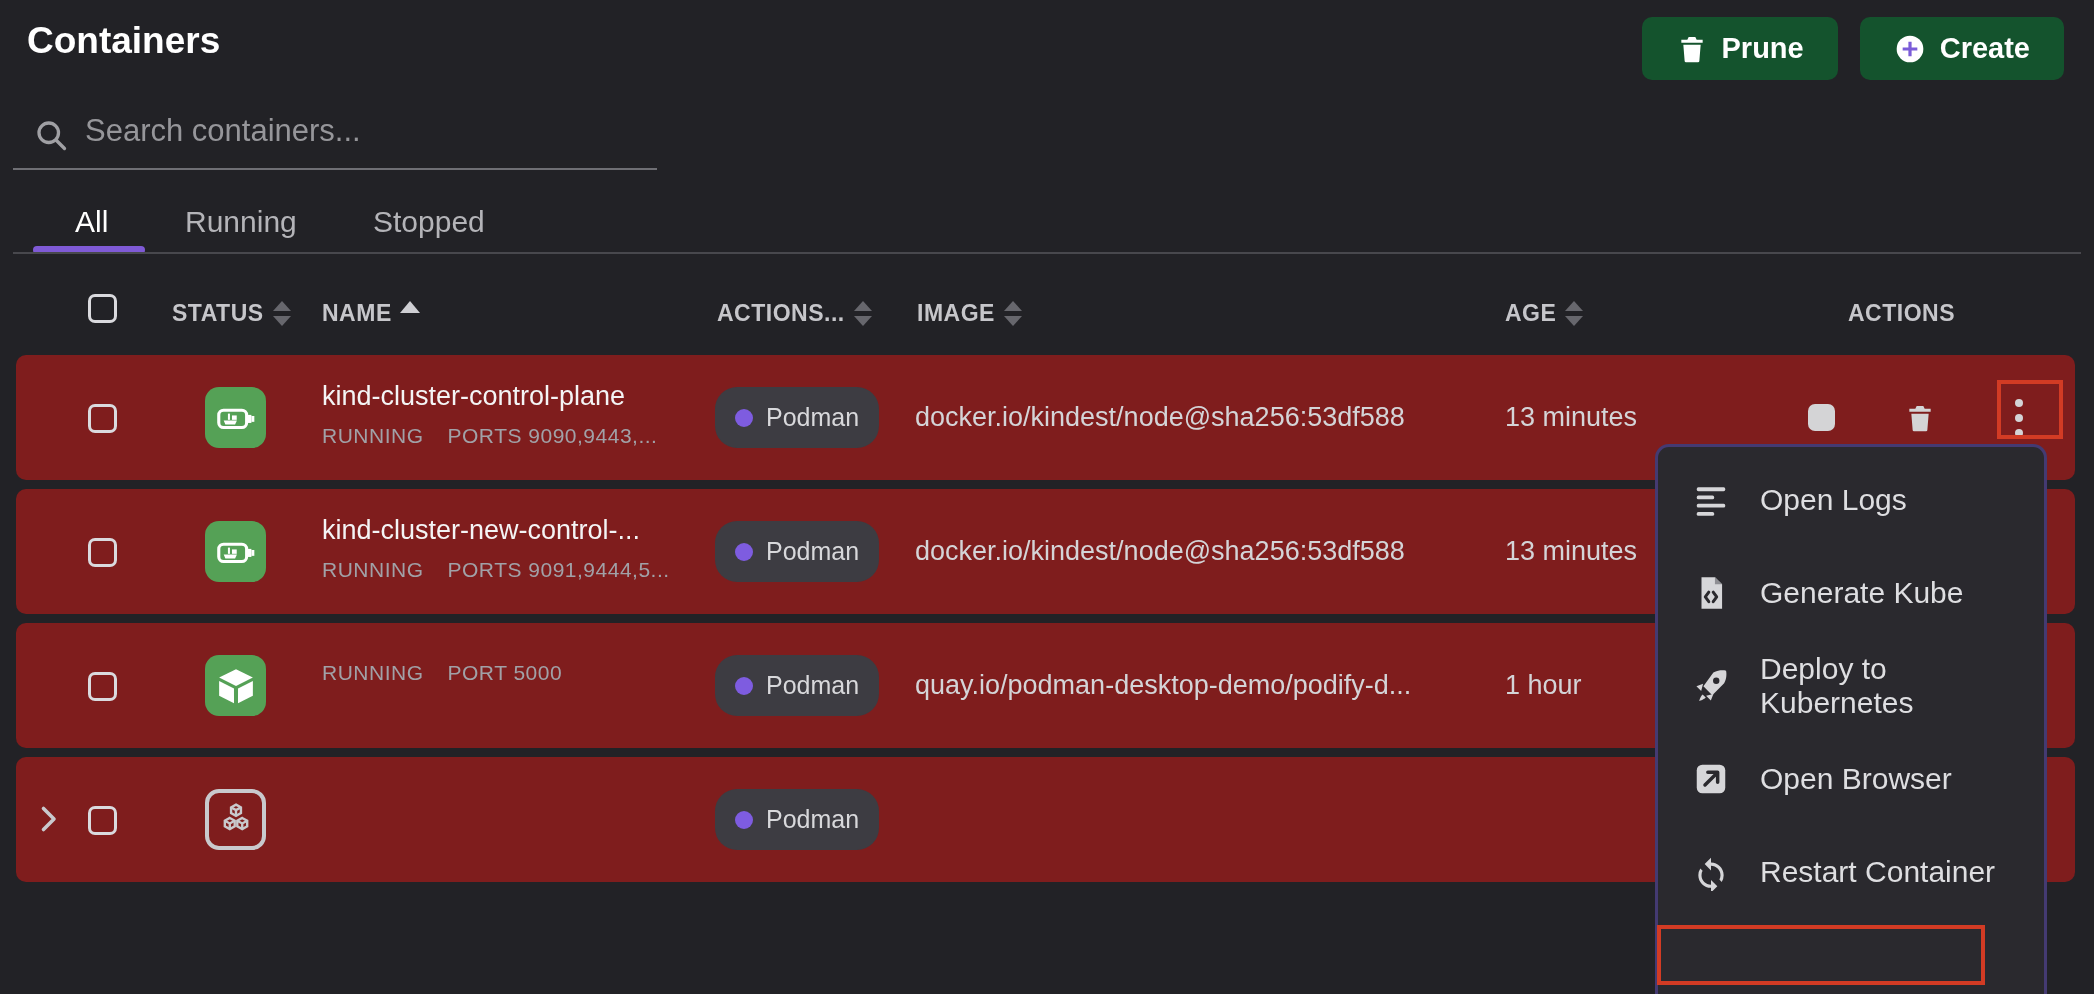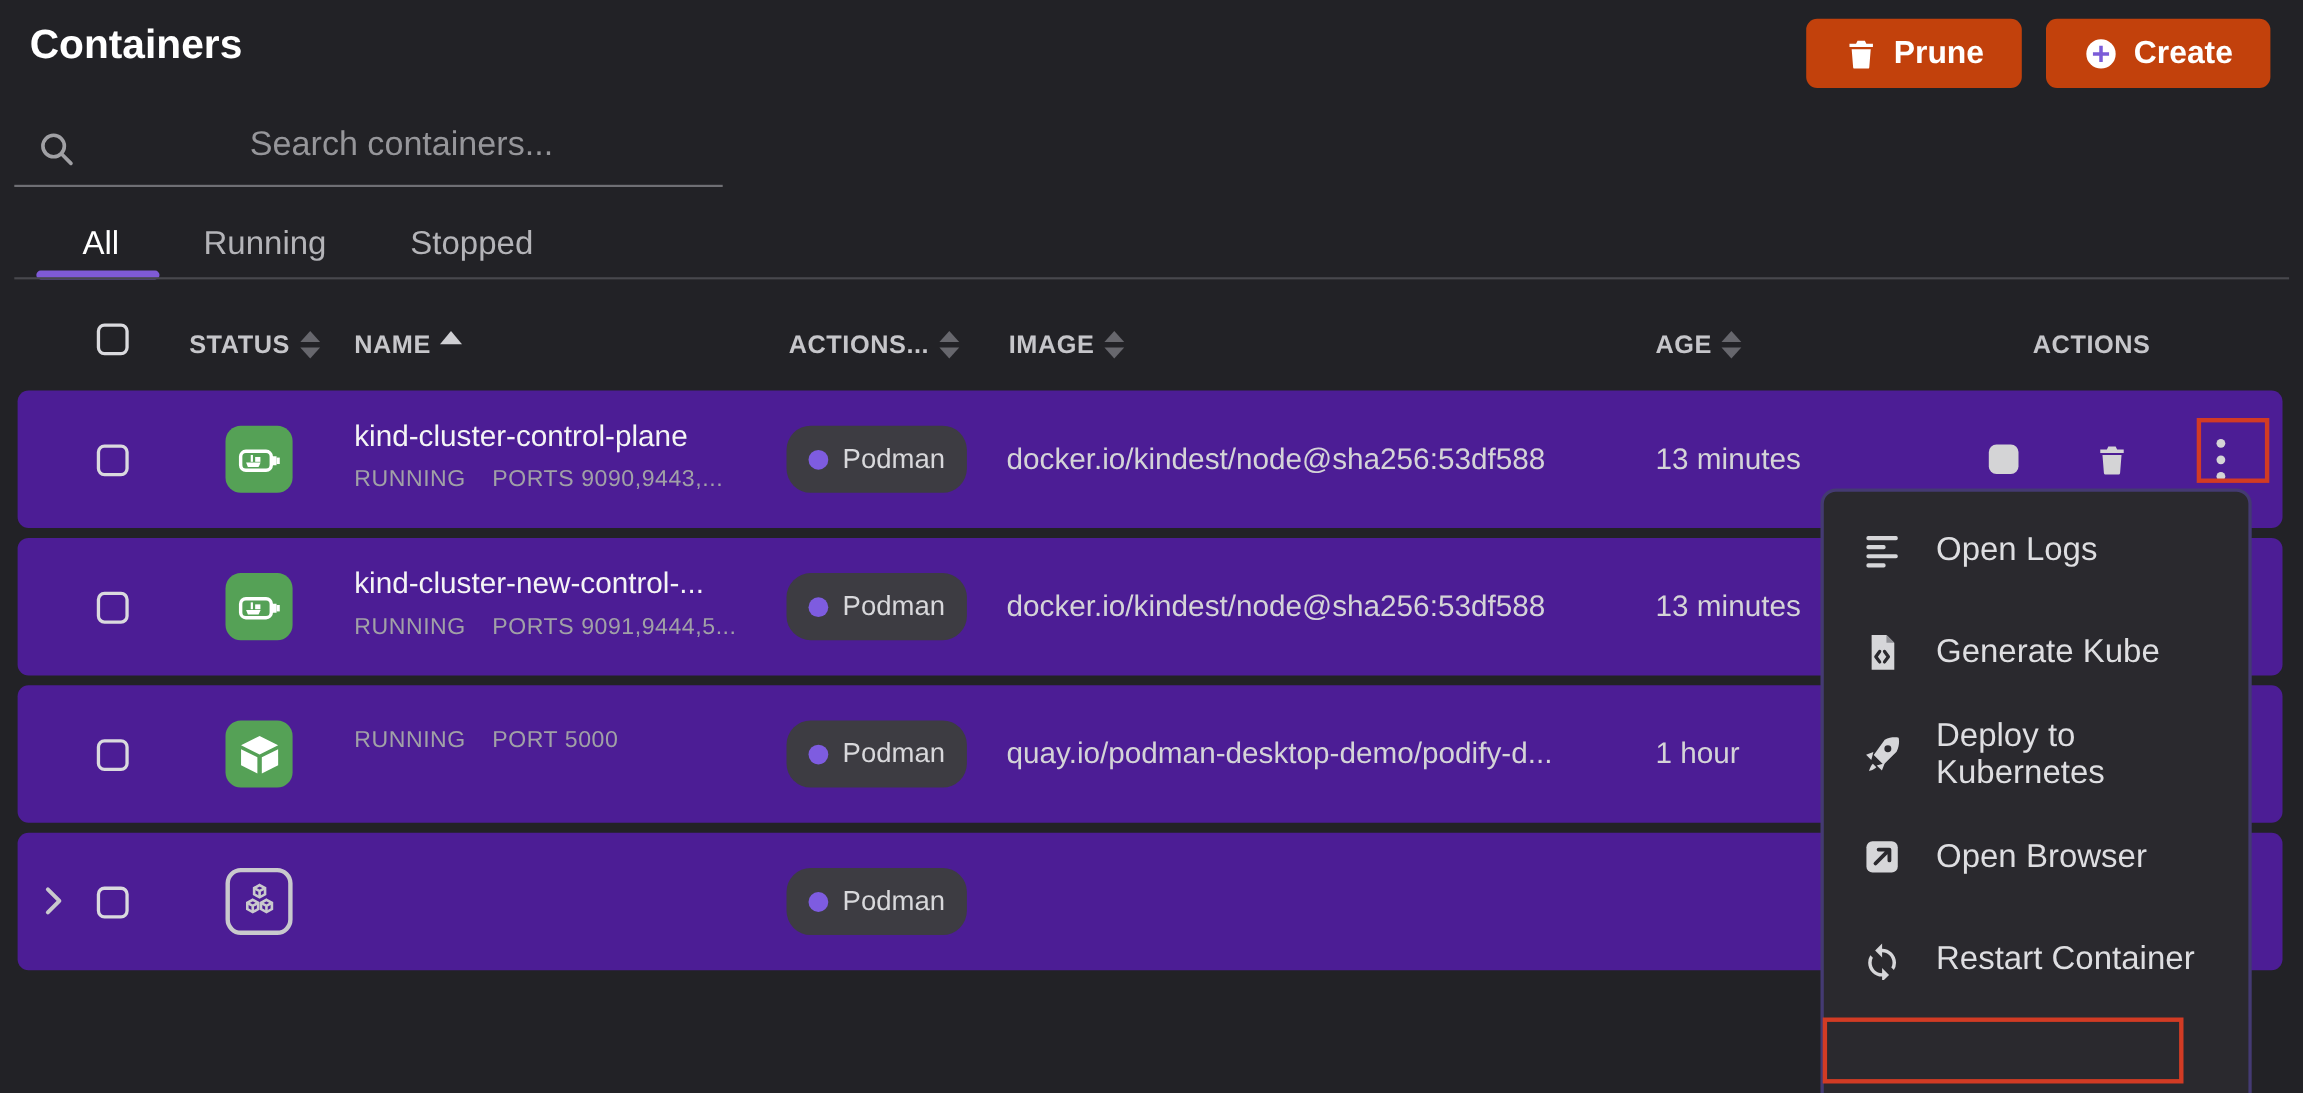--- a/index.html
+++ b/index.html
@@ -8,31 +8,31 @@
     position:relative; overflow:hidden;
     background:#222226;
     font-family:"Liberation Sans", sans-serif;
     color:#f4f4f5;
   }
   
   .page-title { position:absolute; left:27px; top:20px; font-size:37px; font-weight:700; color:#ffffff; }
   .top-buttons { position:absolute; right:30px; top:17px; display:flex; gap:22px; }
   .btn {
     display:flex; align-items:center; gap:14px; height:63px; padding:0 34px;
-    background:#c2410c; border:none; border-radius:10px;
+    background:#14532d; border:none; border-radius:10px;
     color:#ffffff; font-size:29px; font-weight:600; font-family:inherit; cursor:pointer;
   }
   .btn svg { width:32px; height:32px; }
   
   .search-wrap { position:absolute; left:13px; top:100px; width:644px; height:70px; }
   .search-wrap svg { position:absolute; left:20px; top:17px; width:36px; height:36px; }
   .search-input {
     position:absolute; left:72px; top:0; width:560px; height:62px;
     background:transparent; border:none; outline:none;
-    font-size:31px; color:#e6e6e8; font-family:inherit;text-align:center;
+    font-size:31px; color:#e6e6e8; font-family:inherit;
   }
   .search-input::placeholder { color:#96969a; }
   .search-underline { position:absolute; left:0; bottom:0; width:644px; height:2px; background:#6f6f74; }
   
   .tabs { position:absolute; left:0; top:205px; width:100%; height:50px;text-align:right; }
   .tab { position:absolute; top:0; font-size:30px; color:#b4b4b8; cursor:pointer; }
   .tab.active { color:#ffffff; }
   .tab-all { left:75px; } .tab-running { left:185px; } .tab-stopped { left:373px; }
   .tab-underline { position:absolute; left:33px; top:41px; width:112px; height:8px; border-radius:4px; background:#7f5ad6; }
   .tabs-divider { position:absolute; left:13px; top:252px; width:2068px; height:2px; background:#48484d; }
@@ -45,21 +45,21 @@
   .sort { display:inline-flex; flex-direction:column; gap:5px; margin-left:9px; }
   .sort i { display:block; width:0; height:0; border-left:9px solid transparent; border-right:9px solid transparent; }
   .sort .up { border-bottom:10px solid #67676d; }
   .sort .dn { border-top:10px solid #67676d; }
   .sort-asc { display:inline-block; width:0; height:0; margin:0 0 14px 8px;
     border-left:10px solid transparent; border-right:10px solid transparent; border-bottom:12px solid #cfcfd3; }
   
   .checkbox { width:29px; height:29px; border:3px solid #dadade; border-radius:7px; background:transparent; cursor:pointer; }
   
   .rows { position:absolute; left:16px; top:355px; width:2059px; }
-  .row { position:relative; height:125px; margin-bottom:9px; background:#4c1d95; border-radius:10px; cursor:pointer; }
+  .row { position:relative; height:125px; margin-bottom:9px; background:#7f1d1d; border-radius:10px; cursor:pointer; }
   .row .checkbox { position:absolute; left:72px; top:49px; }
   .row-chevron { position:absolute; left:14px; top:44px; width:36px; height:36px; color:#c9c9cd; }
   .status-icon { position:absolute; left:189px; top:32px; width:61px; height:61px; border-radius:14px;
     display:flex; align-items:center; justify-content:center; }
   .status-icon.green { background:#55a156; }
   .status-icon.outline { background:transparent; border:4px solid #c9c9cd; }
   .status-icon svg { width:44px; height:44px; }
   .name-block { position:absolute; left:306px; top:26px; }
   .row-name { font-size:27px; color:#f4f4f5; }
   .row-sub { margin-top:12px; font-size:21px; color:#a1a1a7; letter-spacing:0.5px; display:flex; gap:24px; }

